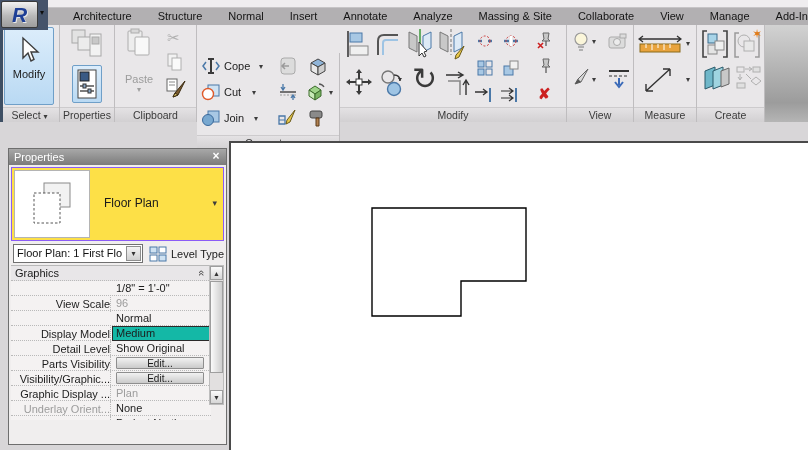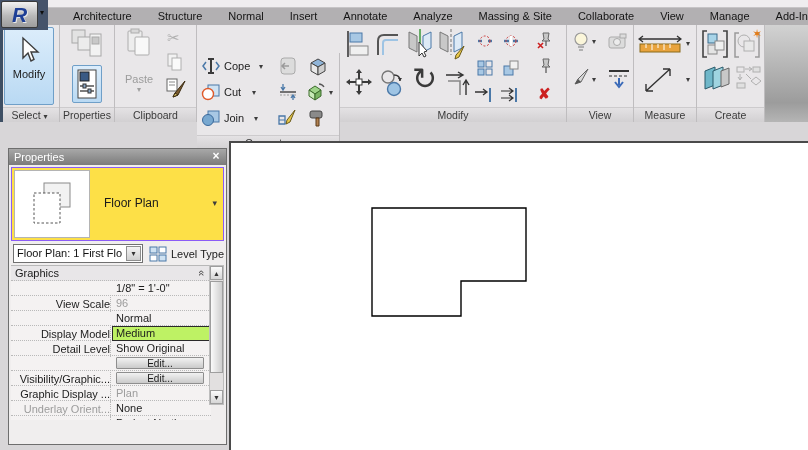--- a/index.html
+++ b/index.html
@@ -51,21 +51,21 @@
 
   .pgrid { position:absolute; left:2px; top:116px; width:200px; height:155px; overflow:hidden; background:#f4f2f2; border-top:1px solid #b8b8b8; }
   .prow { position:relative; width:100%; height:15px; border-bottom:1px dotted #b9b9b9; font-size:11px; }
   .prow.header { background:#e8e6e8; }
   .hdr-text { position:absolute; left:4px; top:1px; color:#1a1a1a; }
   .hdr-chev { position:absolute; right:6px; top:1px; color:#444; font-size:11px; transform:rotate(90deg); }
   .pname { position:absolute; left:0; top:16px; width:100px; height:15px; padding:1px 0 0 4px; color:#1c1c1c; border-right:1px dotted #b9b9b9; white-space:nowrap; overflow:hidden;text-align:right; }
   .pval { position:absolute; left:101px; top:0; width:99px; height:15px; padding:1px 0 0 4px; color:#1c1c1c; white-space:nowrap; overflow:hidden; }
   .prow.dis .pname, .prow.dis .pval { color:#9c9c9c; }
   .ratio { position:absolute; right:5px; top:1px; }
-  .editbox { position:absolute; left:0px; top:0px; width:98px; height:15px; background:#bef264; border:1px solid #2a2a2a; padding:0px 0 0 3px; font-size:11px; }
+  .editbox { position:absolute; left:0px; top:0px; width:98px; height:15px; background:#14b8a6; border:1px solid #2a2a2a; padding:0px 0 0 3px; font-size:11px; }
   .pbtn { position:absolute; left:4px; top:1px; width:88px; height:12px; background:linear-gradient(#f2f2f2,#cacaca); border:1px solid #8e8e8e; font-size:10px; text-align:center; line-height:11px; color:#1c1c1c; border-radius:1px; }
 
   .pscroll { position:absolute; right:2px; top:116px; width:15px; height:140px; background:#e2e0e0; border:1px solid #bdbdbd; }
   .sc-btn { position:absolute; left:0; width:13px; height:14px; background:linear-gradient(#fbfbfb,#d6d6d6); border:1px solid #9e9e9e; font-size:7px; color:#333; text-align:center; line-height:13px; }
   .sc-up { top:0; }
   .sc-down { bottom:0; }
   .sc-thumb { position:absolute; left:0; top:15px; width:13px; height:92px; background:linear-gradient(90deg,#fafafa,#cecece); border:1px solid #9e9e9e; }
 
   .pal-bottom { position:absolute; left:0; bottom:0; width:100%; height:27px; background:#f0eeee; border-top:1px solid #9a9a9a; }
   .help-link { position:absolute; left:6px; top:7px; font-size:11px; color:#0a32c8; text-decoration:underline; }
@@ -439,20 +439,21 @@
         <div class="pname">Display Model</div>
         <div class="pval">Normal</div>
       </div>
       <div class="prow">
         <div class="pname">Detail Level</div>
         <div class="pval">
             <div class="editbox">Medium</div>
           </div>
       </div>
       <div class="prow">
+        <div class="pname">Parts Visibility</div>
         <div class="pval">Show Original</div>
       </div>
       <div class="prow">
         <div class="pname">Visibility/Graphic...</div>
         <div class="pval">
             <div class="pbtn">Edit...</div>
           </div>
       </div>
       <div class="prow">
         <div class="pname">Graphic Display ...</div>

